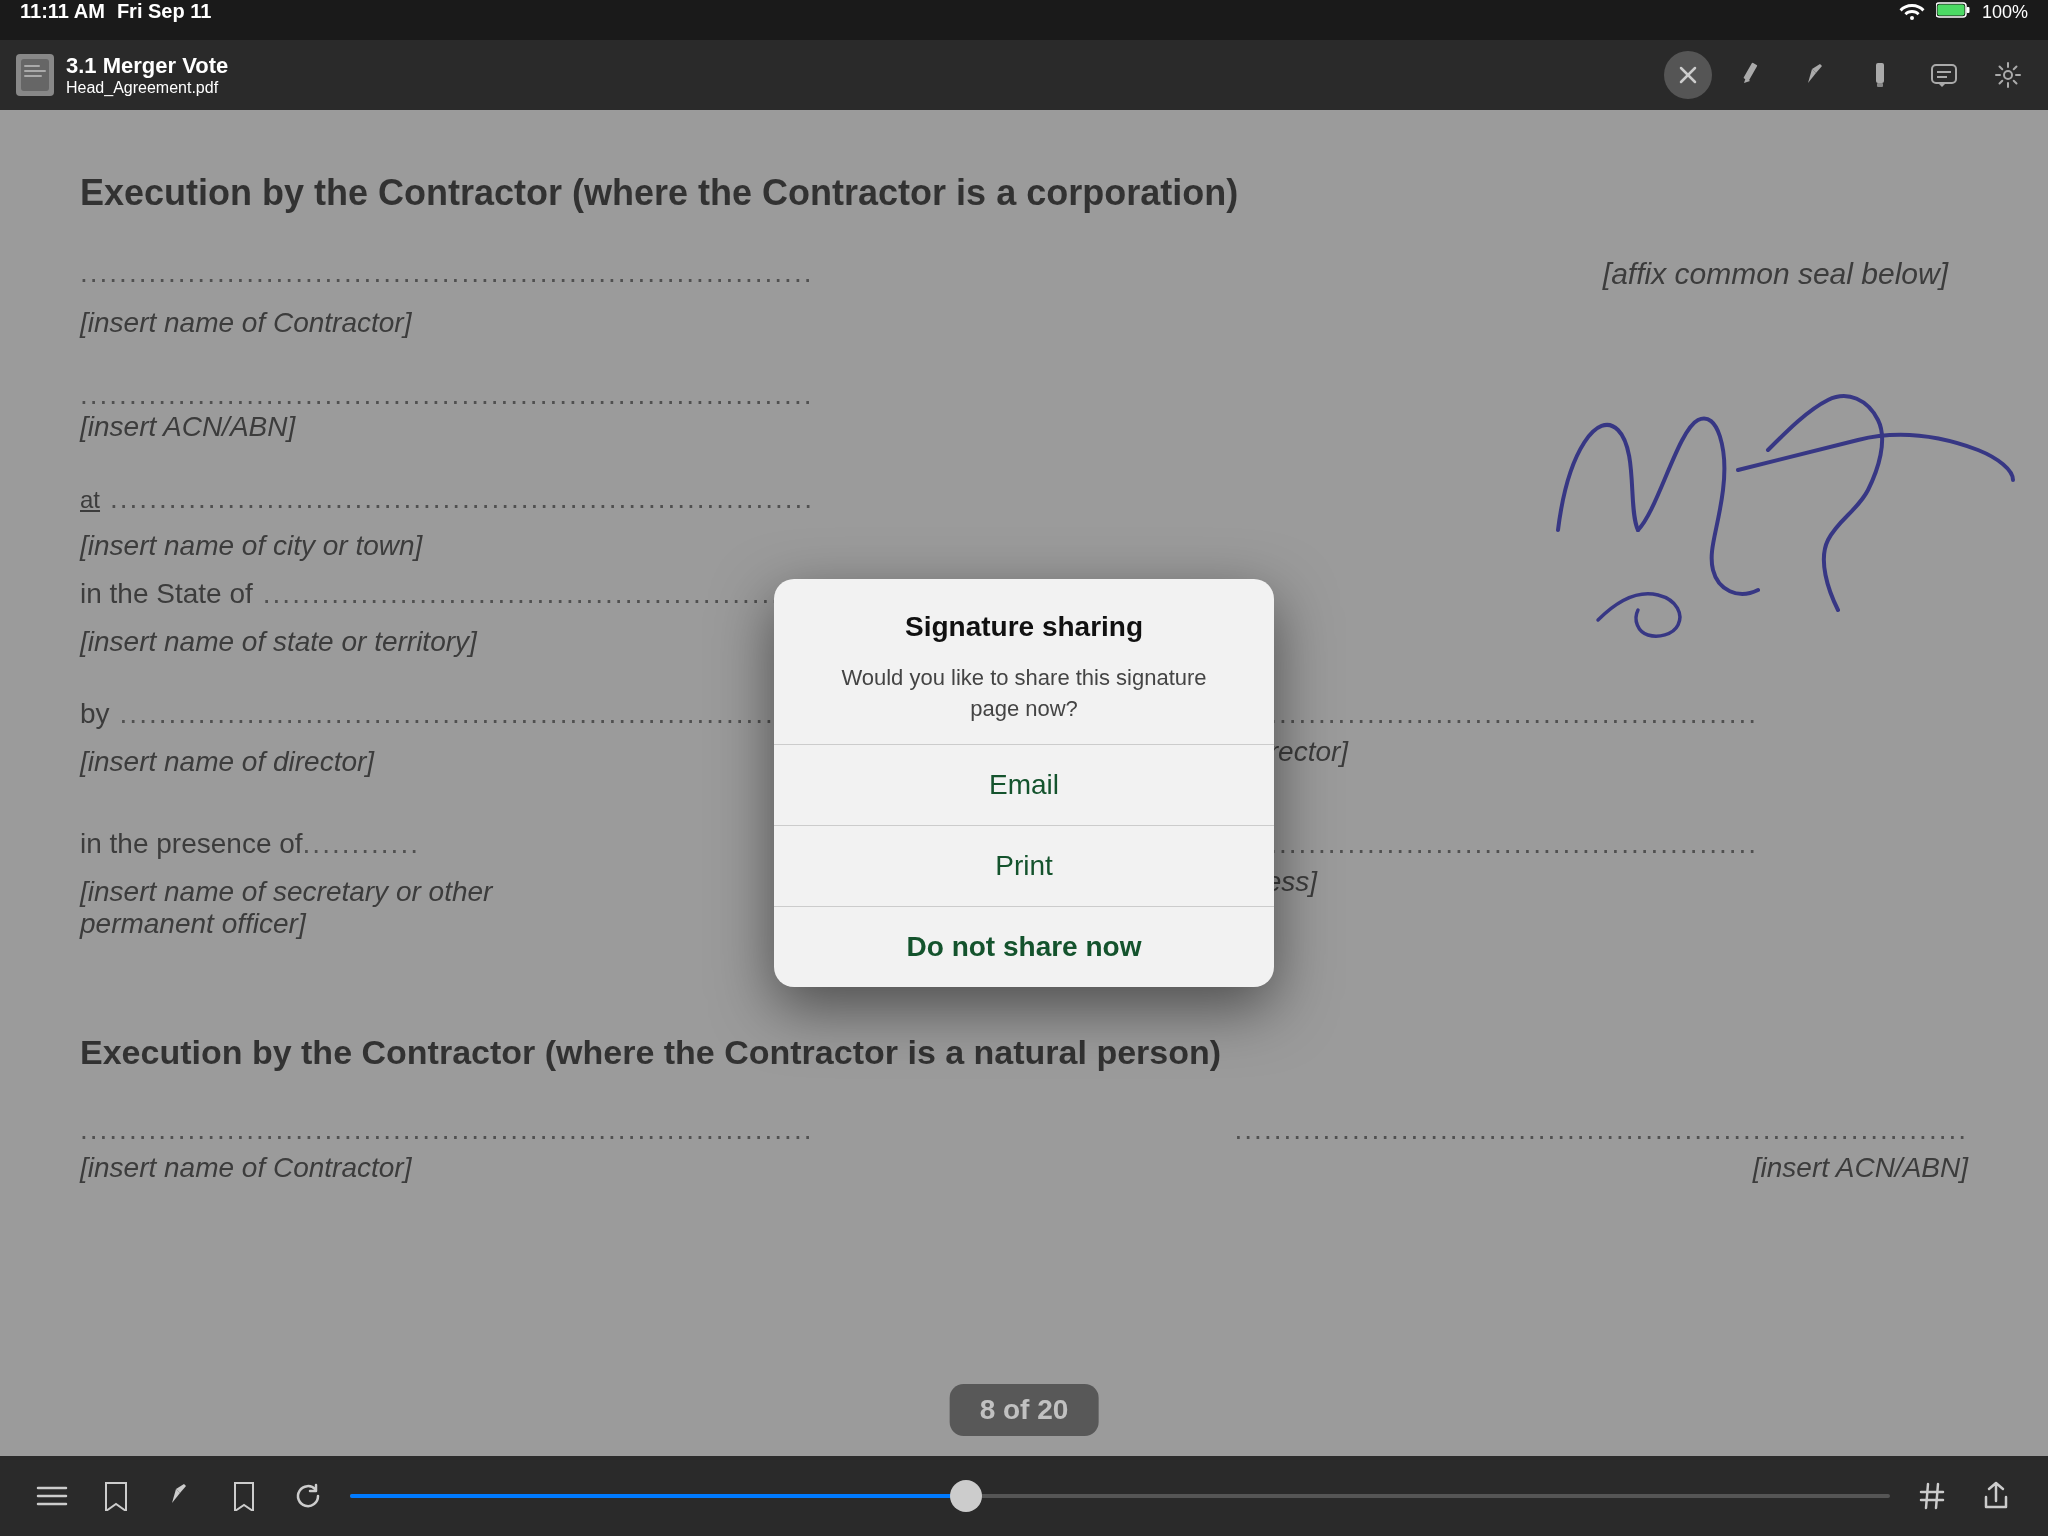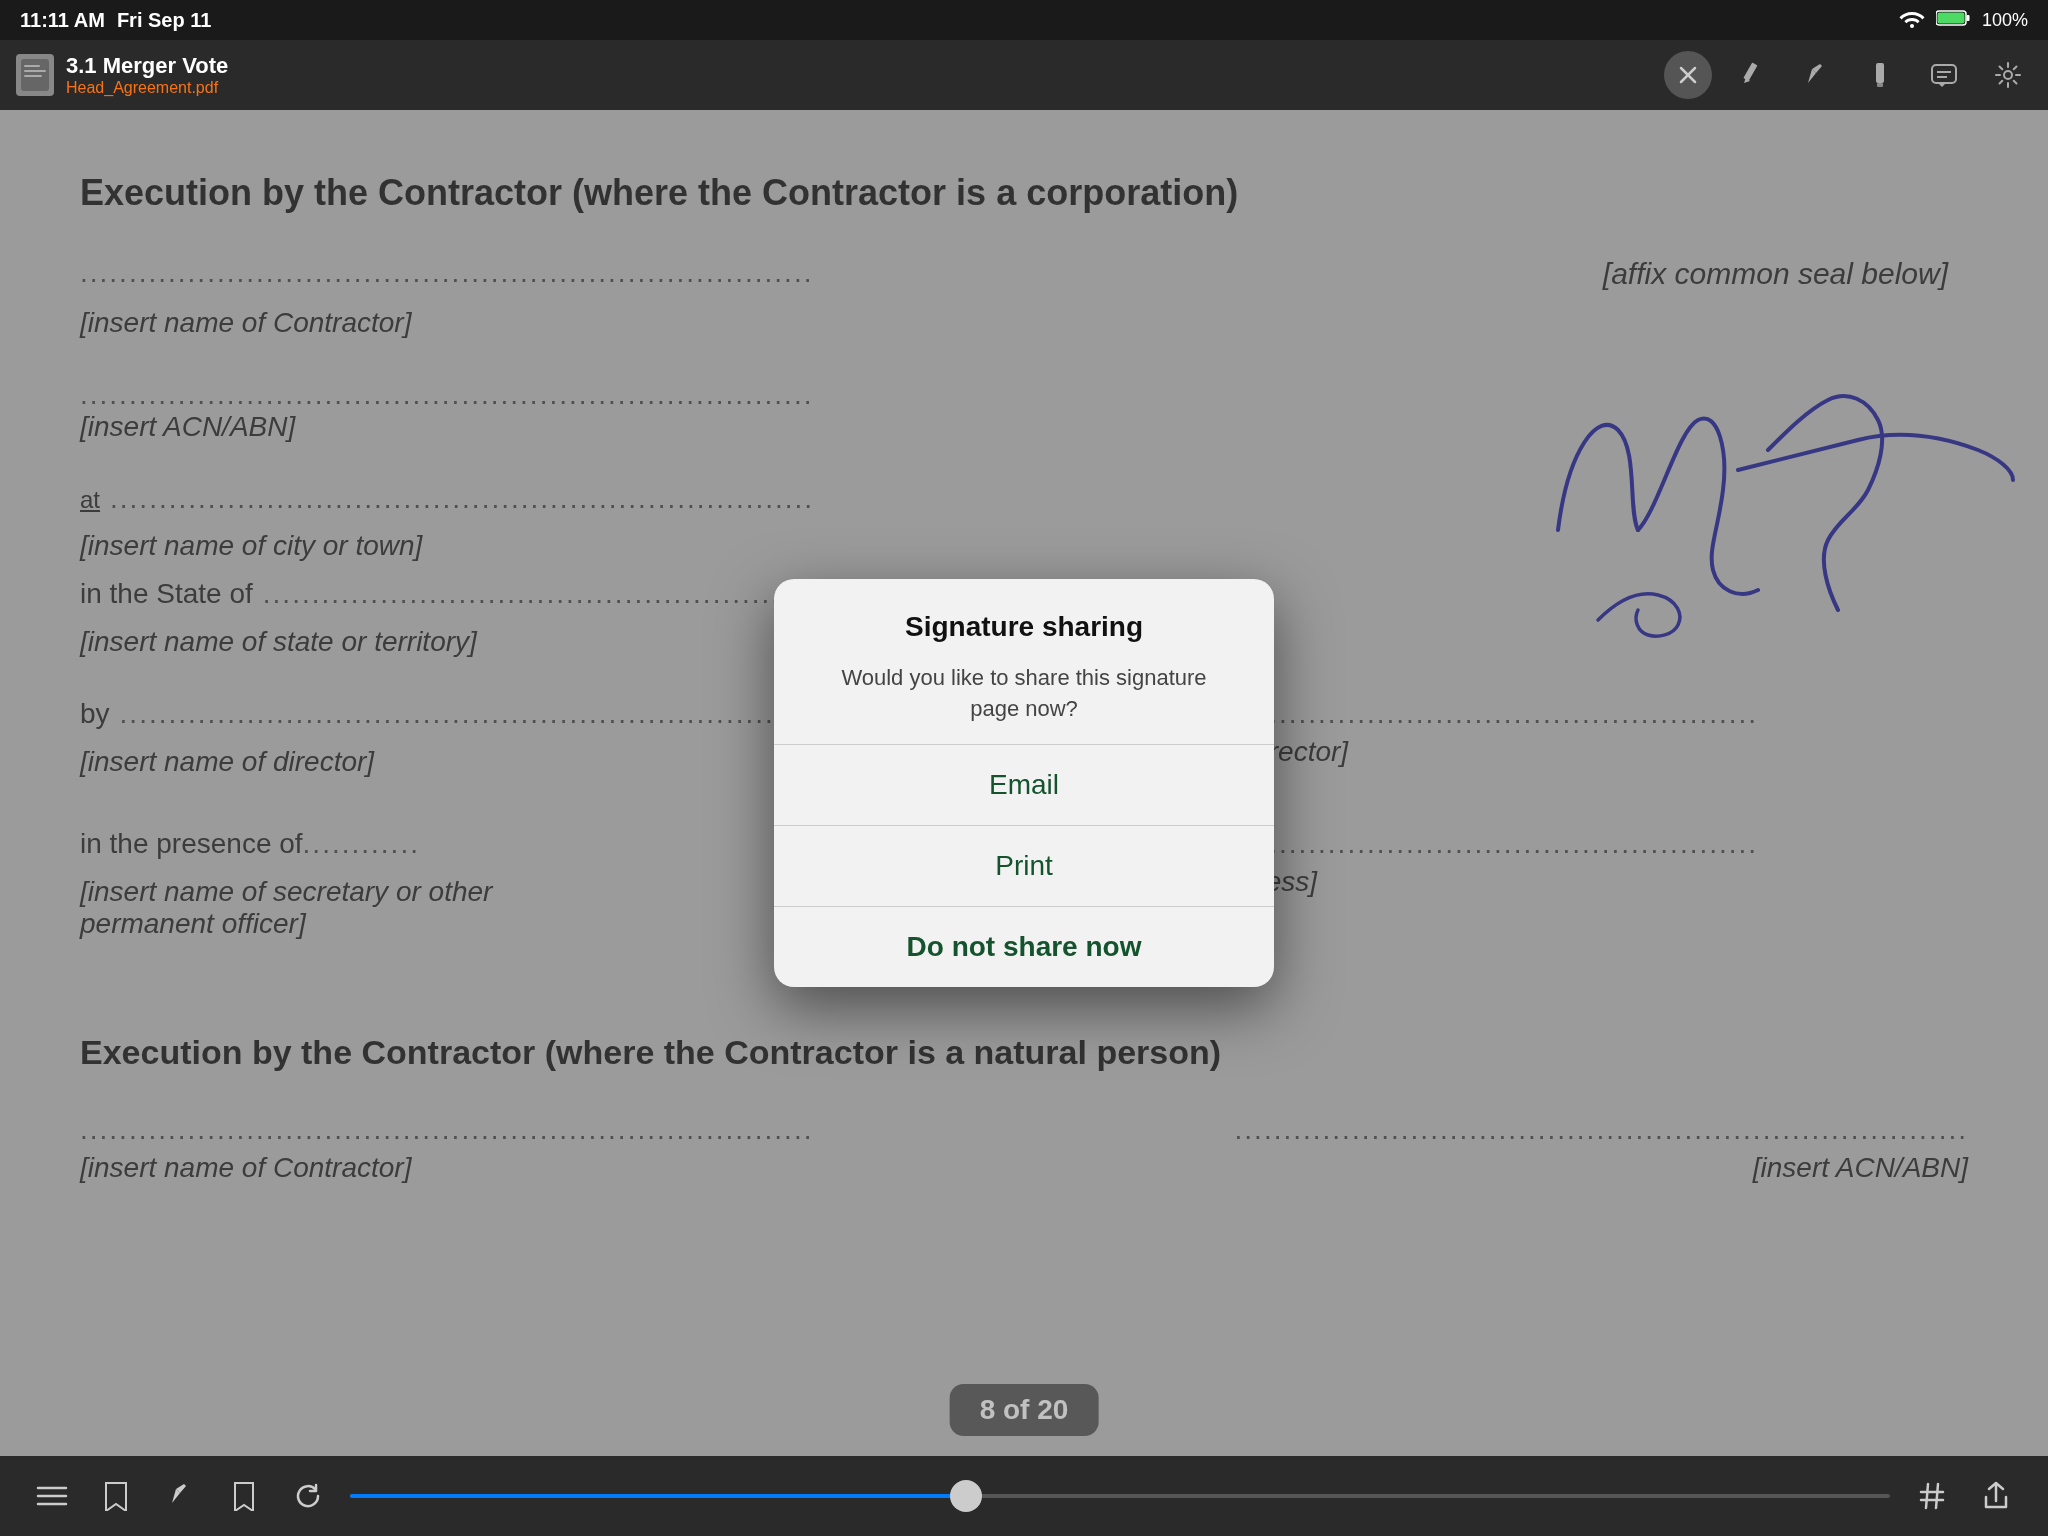--- a/index.html
+++ b/index.html
@@ -13,21 +13,21 @@
       position: relative;
     }
 
     
     .status-bar {
       position: absolute;
       top: 0; left: 0; right: 0;
       height: 40px;
       background: #1a1a1a;
       display: flex;
-      align-items: center;
+      align-items: flex-start;
       justify-content: space-between;
       padding: 0 20px;
       z-index: 100;
     }
     .status-left {
       display: flex;
       align-items: center;
       gap: 12px;
       color: #fff;
       font-size: 20px;
@@ -68,21 +68,21 @@
       flex: 1;
       display: flex;
       flex-direction: column;
     }
     .toolbar-title {
       color: #fff;
       font-size: 22px;
       font-weight: 600;
     }
     .toolbar-subtitle {
-      color: #f97316;
+      color: #ffffff;
       font-size: 16px;
     }
     .toolbar-actions {
       display: flex;
       align-items: center;
       gap: 16px;
     }
     .toolbar-btn {
       width: 48px;
       height: 48px;

